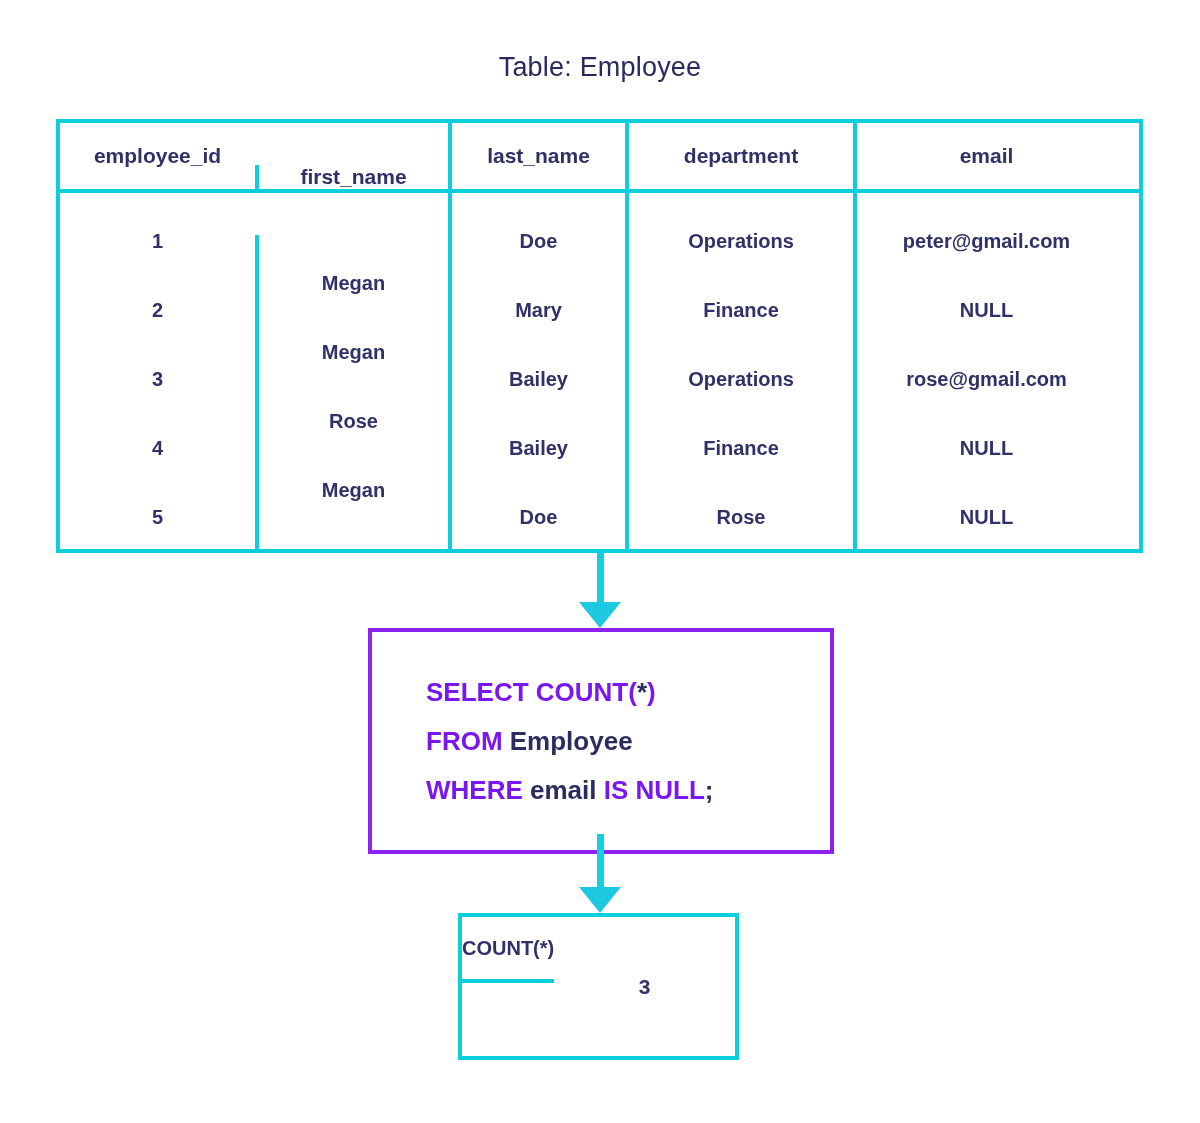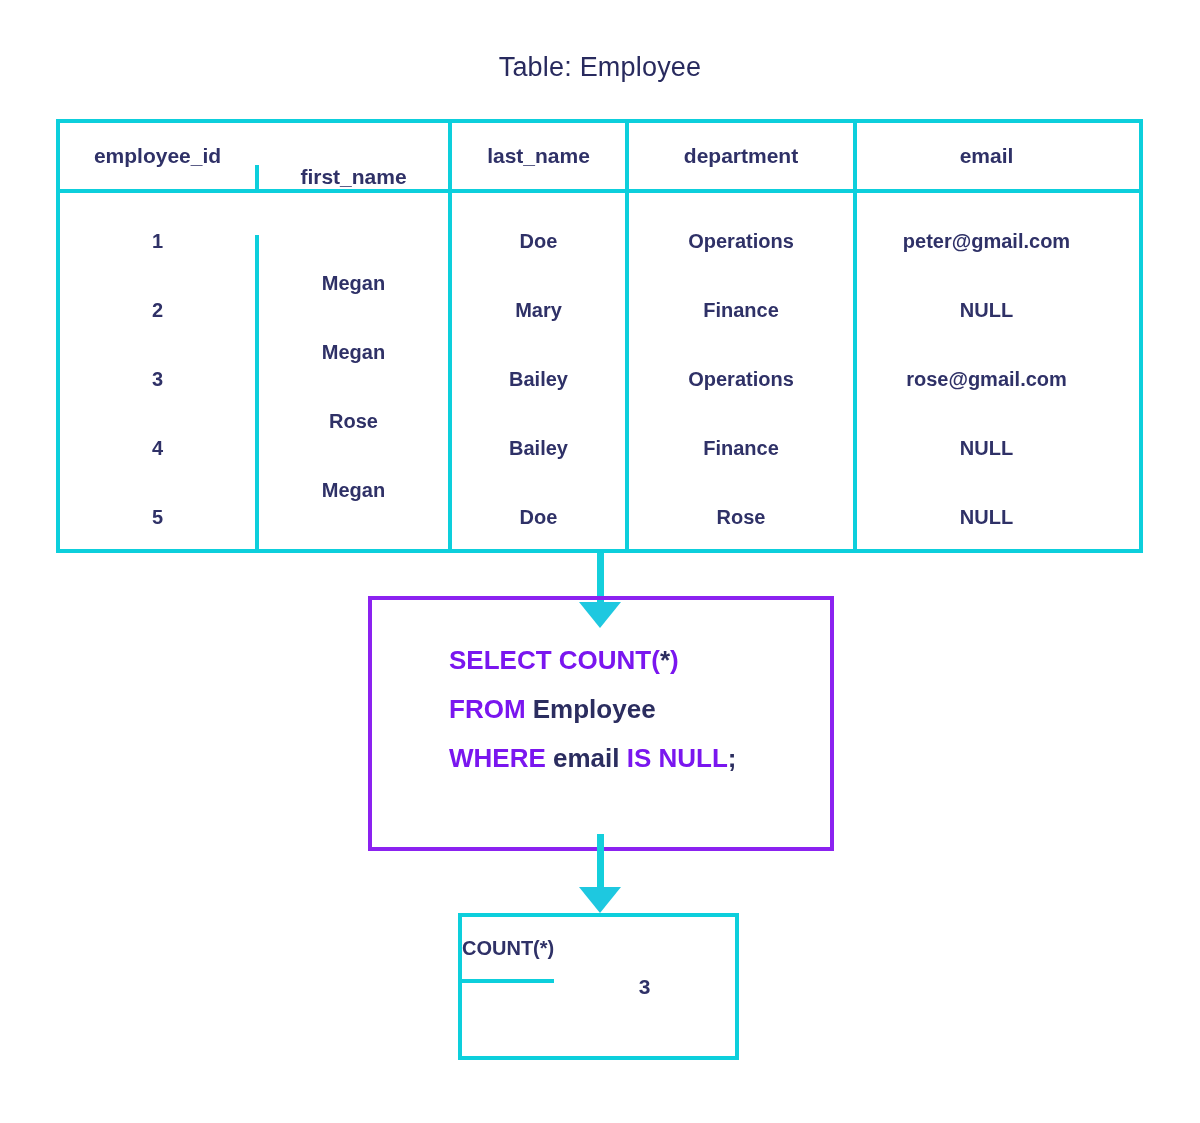--- a/index.html
+++ b/index.html
@@ -114,26 +114,26 @@
   #arrow-query-to-result {
     left: 580px;
     top: 834px;
     height: 79px;
   }
 
   
   #sql-query-box {
     position: absolute;
     left: 368px;
-    top: 596px;
+    top: 628px;
     width: 466px;
-    height: 255px;
+    height: 226px;
     border: 4px solid #8b22f0;
     box-sizing: border-box;
-    padding: 36px 0 0 77px;
+    padding: 36px 0 0 54px;
   }
   .sql-line {
     font-size: 26px;
     font-weight: bold;
     line-height: 49px;
     white-space: nowrap;
   }
   .kw  { color: #7a16ef; }
   .idt { color: #2b2d5f; }
   .pn  { color: #7a16ef; }

